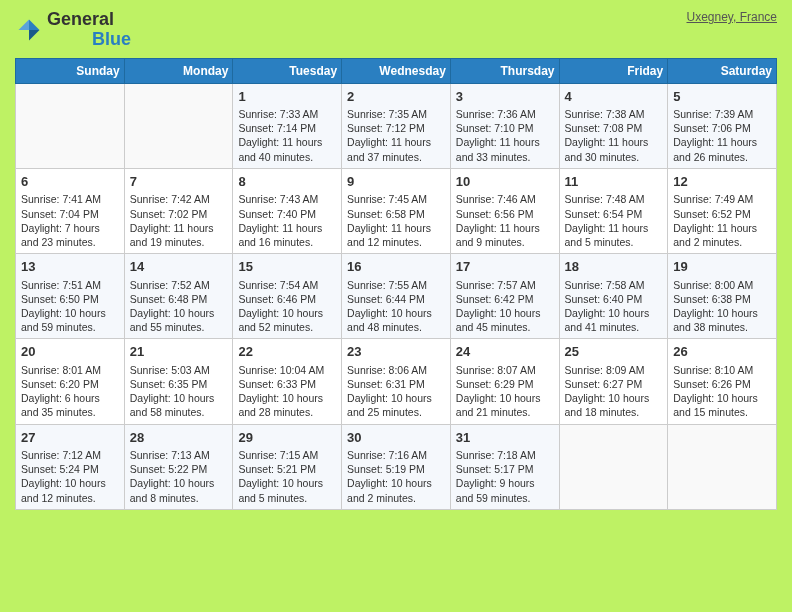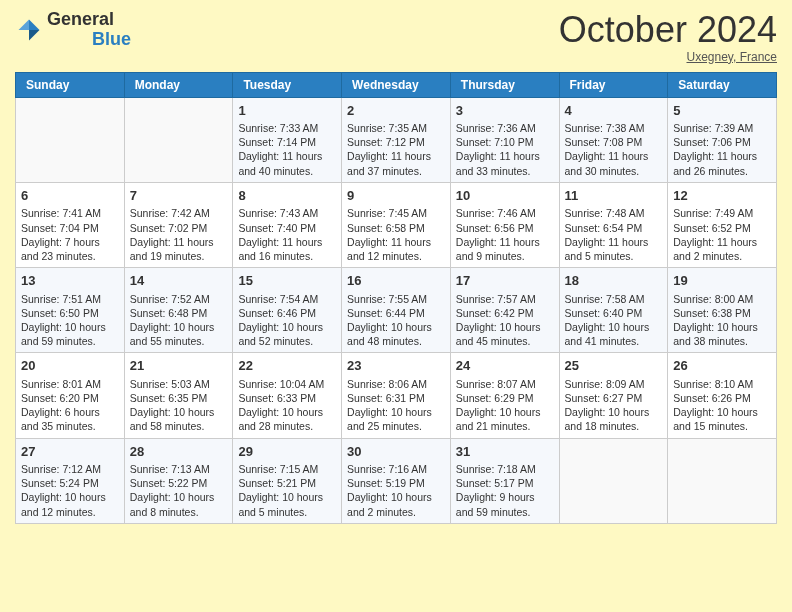--- a/index.html
+++ b/index.html
@@ -6,21 +6,21 @@
     body {
       font-family: Arial, sans-serif;
       background: #fff;
       width: 792px;
       min-height: 612px;
       padding: 0;
     }
     .page {
       width: 792px;
       min-height: 612px;
-      background: #fef9c3;
+      background: #bef264;
       padding: 10px 15px 15px 15px;
     }
     .header {
       display: flex;
       justify-content: space-between;
       align-items: flex-start;
       margin-bottom: 8px;
     }
     .logo {
       display: flex;
@@ -65,22 +65,22 @@
     .calendar-table {
       width: 100%;
       border-collapse: collapse;
       table-layout: fixed;
     }
     .calendar-table thead th {
       background-color: #2a7fc1;
       color: #fff;
       font-size: 12px;
       font-weight: bold;
-      padding: 5px 10px;
-      text-align: left;
+      padding: 5px 4px;
+      text-align: right;
       border: 1px solid #1e6aa0;
     }
     .calendar-table tbody td {
       border: 1px solid #ccc;
       vertical-align: top;
       padding: 4px 5px;
       height: 82px;
       background: #fff;
       font-size: 10.5px;
       color: #333;
@@ -113,21 +113,20 @@
         <polygon points="20,5 35,20 20,20" fill="#2a7fc1"></polygon>
         <polygon points="20,20 35,20 20,35" fill="#1a5a8a"></polygon>
         <polygon points="5,20 20,5 20,20" fill="#5ba3d9"></polygon>
       </svg>
       <div class="logo-text">
         <span class="logo-general">General</span>
         <span class="logo-blue">Blue</span>
       </div>
     </div>
     <div class="title-block">
-      <div class="title-month">October 2024</div>
       <div class="title-location">Uxegney, France</div>
     </div>
   </div>
 
   <table class="calendar-table">
     <thead>
       <tr>
         <th>Sunday</th>
         <th>Monday</th>
         <th>Tuesday</th>

